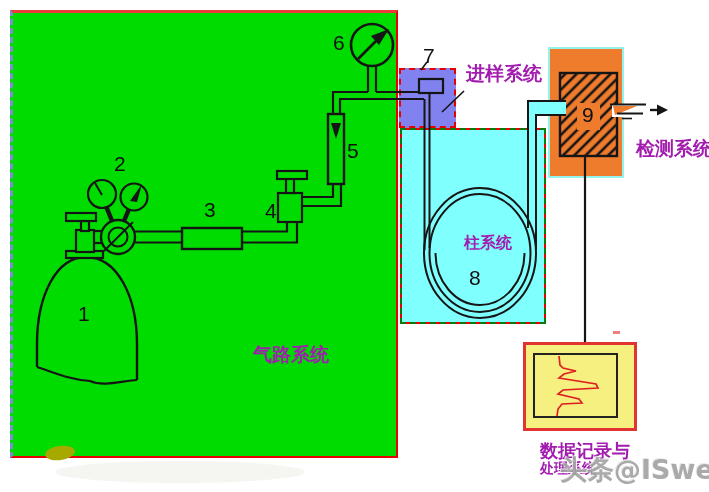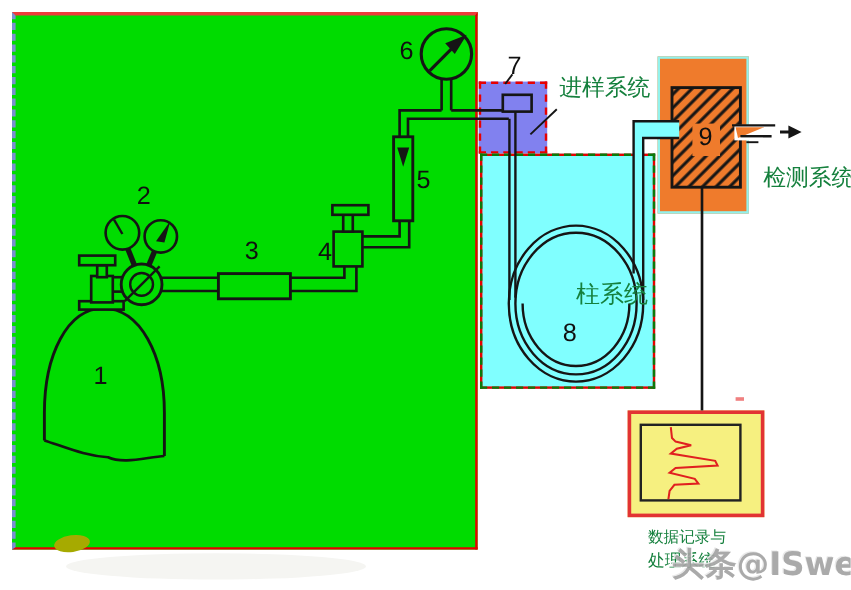--- a/index.html
+++ b/index.html
@@ -44,21 +44,21 @@
   .smear{
     left:55px;top:461px;width:250px;height:22px;background:#F5F5F2;
     border-radius:50%;z-index:0;
   }
   svg.linework{position:absolute;left:0;top:0;z-index:5;}
   .num{
     position:absolute;z-index:6;color:#101010;font-size:21px;line-height:1;
     font-family:"Liberation Sans",sans-serif;
   }
   .cn{
-    position:absolute;z-index:6;color:#15803d;font-weight:normal;font-size:19px;
+    position:absolute;z-index:6;color:#a21caf;font-weight:bold;font-size:19px;
     line-height:1.05;white-space:nowrap;letter-spacing:0px;
   }
   .watermark{
     position:absolute;left:560px;top:452px;z-index:9;color:#A3A3A3;
     font-size:27px;font-weight:bold;white-space:nowrap;opacity:.92;
     text-shadow:1px 1px 0 #ffffff,-1px -1px 0 #e8e8e8;
   }
 </style>
 </head>
 <body>
@@ -203,21 +203,22 @@
   <div class="num" style="left:78px;top:303px">1</div>
   <div class="num" style="left:114px;top:153px">2</div>
   <div class="num" style="left:204px;top:199px">3</div>
   <div class="num" style="left:265px;top:200px">4</div>
   <div class="num" style="left:347px;top:140px">5</div>
   <div class="num" style="left:333px;top:32px">6</div>
   <div class="num" style="left:423px;top:45px">7</div>
   <div class="num" style="left:469px;top:267px">8</div>
   <div class="num" style="left:582px;top:104px">9</div>
 
+  <div class="cn" style="left:253px;top:345px">气路系统</div>
   <div class="cn" style="left:466px;top:64px">进样系统</div>
-  <div class="cn" style="left:480px;top:235px;font-size:20px">柱系统</div>
+  <div class="cn" style="left:464px;top:235px;font-size:16px">柱系统</div>
   <div class="cn" style="left:636px;top:139px">检测系统</div>
-  <div class="cn" style="left:540px;top:442px;font-size:13px">数据记录与</div>
+  <div class="cn" style="left:540px;top:442px;font-size:18px">数据记录与</div>
   <div class="cn" style="left:540px;top:461px;font-size:14px">处理系统</div>
 
   <div class="watermark">头条@ISweek</div>
 
 </div>
 
 </body></html>

